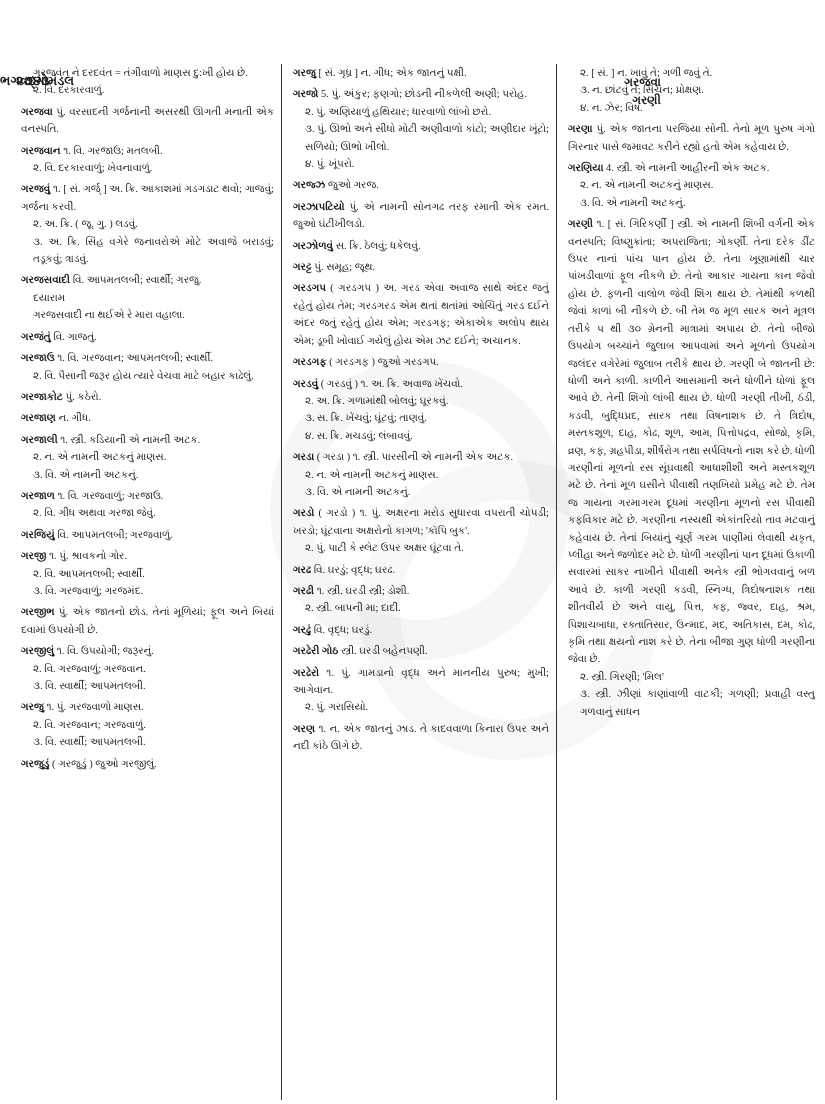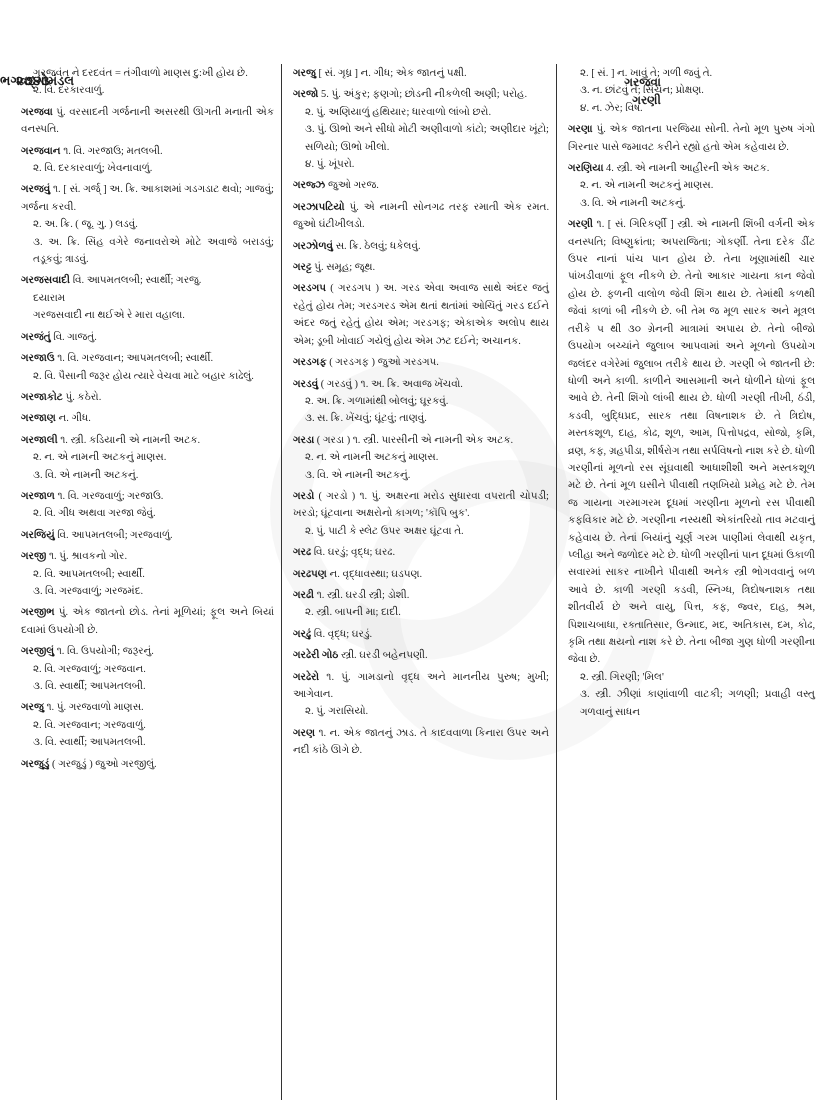--- a/index.html
+++ b/index.html
@@ -74,25 +74,24 @@
     </div>
   <div class="col col2">
       <div class="entry"><span class="hw">ગરજુ</span> <span>[ સં. ગૃધ્ર ] ન. ગીધ; એક જાતનું પક્ષી.</span></div>
       <div class="entry"><span class="hw">ગરજો</span> <span>5. પું. અંકુર; ફણગો; છોડની નીકળેલી અણી; પરોહ.</span><span class="sense">૨. પું. અણિયાળું હથિયાર; ધારવાળો લાંબો છરો.</span><span class="sense">૩. પું. ઊભો અને સીધો મોટી અણીવાળો કાંટો; અણીદાર ખૂંટો; સળિયો; ઊભો ખીલો.</span><span class="sense">૪. પું. ખૂંપરો.</span></div>
       <div class="entry"><span class="hw">ગરજ્ઝ</span> <span>જુઓ ગરજ.</span></div>
       <div class="entry"><span class="hw">ગરઝાપટિયો</span> <span>પું. એ નામની સોનગઢ તરફ રમાતી એક રમત. જુઓ ઘંટીખીલડો.</span></div>
       <div class="entry"><span class="hw">ગરઝોળવું</span> <span>સ. ક્રિ. ઠેલવું; ધકેલવું.</span></div>
       <div class="entry"><span class="hw">ગરટ્ટ</span> <span>પું. સમૂહ; જૂથ.</span></div>
       <div class="entry"><span class="hw">ગરડગપ</span> <span>( ગરડગપ ) અ. ગરડ એવા અવાજ સાથે અંદર જતું રહેતું હોય તેમ; ગરડગરડ એમ થતાં થતાંમાં ઓચિંતું ગરડ દઈને અંદર જતું રહેતું હોય એમ; ગરડગફ; એકાએક અલોપ થાય એમ; ડૂબી ખોવાઈ ગયેલું હોય એમ ઝટ દઈને; અચાનક.</span></div>
       <div class="entry"><span class="hw">ગરડગફ</span> <span>( ગરડગફ ) જુઓ ગરડગપ.</span></div>
-      <div class="entry"><span class="hw">ગરડવું</span> <span>( ગરડવું ) ૧. અ. ક્રિ. અવાજ ખેંચવો.</span><span class="sense">૨. અ. ક્રિ. ગળામાંથી બોલવું; ઘૂરકવું.</span><span class="sense">૩. સ. ક્રિ. ખેંચવું; ઘૂંટવું; તાણવું.</span></div>
+      <div class="entry"><span class="hw">ગરડવું</span> <span>( ગરડવું ) ૧. અ. ક્રિ. અવાજ ખેંચવો.</span><span class="sense">૨. અ. ક્રિ. ગળામાંથી બોલવું; ઘૂરકવું.</span><span class="sense">૩. સ. ક્રિ. ખેંચવું; ઘૂંટવું; તાણવું.</span><span class="sense">૪. સ. ક્રિ. મચડવું; લંબાવવું.</span></div>
       <div class="entry"><span class="hw">ગરડા</span> <span>( ગરડા ) ૧. સ્ત્રી. પારસીની એ નામની એક અટક.</span><span class="sense">૨. ન. એ નામની અટકનું માણસ.</span><span class="sense">૩. વિ. એ નામની અટકનું.</span></div>
       <div class="entry"><span class="hw">ગરડો</span> <span>( ગરડો ) ૧. પું. અક્ષરના મરોડ સુધારવા વપરાતી ચોપડી; ખરડો; ઘૂંટવાના અક્ષરોનો કાગળ; 'કૉપિ બુક'.</span><span class="sense">૨. પું. પાટી કે સ્લેટ ઉપર અક્ષર ઘૂંટવા તે.</span></div>
       <div class="entry"><span class="hw">ગરઢ</span> <span>વિ. ઘરડું; વૃદ્ધ; ઘરઢ.</span></div>
-      <div class="entry"><span class="hw">ગરઢપણ</span> <span>ન. વૃદ્ધાવસ્થા; ઘડપણ.</span></div>
       <div class="entry"><span class="hw">ગરઢી</span> <span>૧. સ્ત્રી. ઘરડી સ્ત્રી; ડોશી.</span><span class="sense">૨. સ્ત્રી. બાપની મા; દાદી.</span></div>
       <div class="entry"><span class="hw">ગરઢું</span> <span>વિ. વૃદ્ધ; ઘરડું.</span></div>
       <div class="entry"><span class="hw">ગરઢેરી ગોઠ</span> <span>સ્ત્રી. ઘરડી બહેનપણી.</span></div>
       <div class="entry"><span class="hw">ગરઢેરો</span> <span>૧. પું. ગામડાનો વૃદ્ધ અને માનનીય પુરુષ; મુખી; આગેવાન.</span><span class="sense">૨. પું. ગરાસિયો.</span></div>
       <div class="entry"><span class="hw">ગરણ</span> <span>૧. ન. એક જાતનું ઝાડ. તે કાદવવાળા કિનારા ઉપર અને નદી કાંઠે ઊગે છે.</span></div>
     </div>
   <div class="col col3">
       <div class="entry">
         <span class="sense">૨. [ સં. ] ન. ખાવું તે; ગળી જવું તે.</span>
         <span class="sense">૩. ન. છાંટવું તે; સિંચન; પ્રોક્ષણ.</span>

